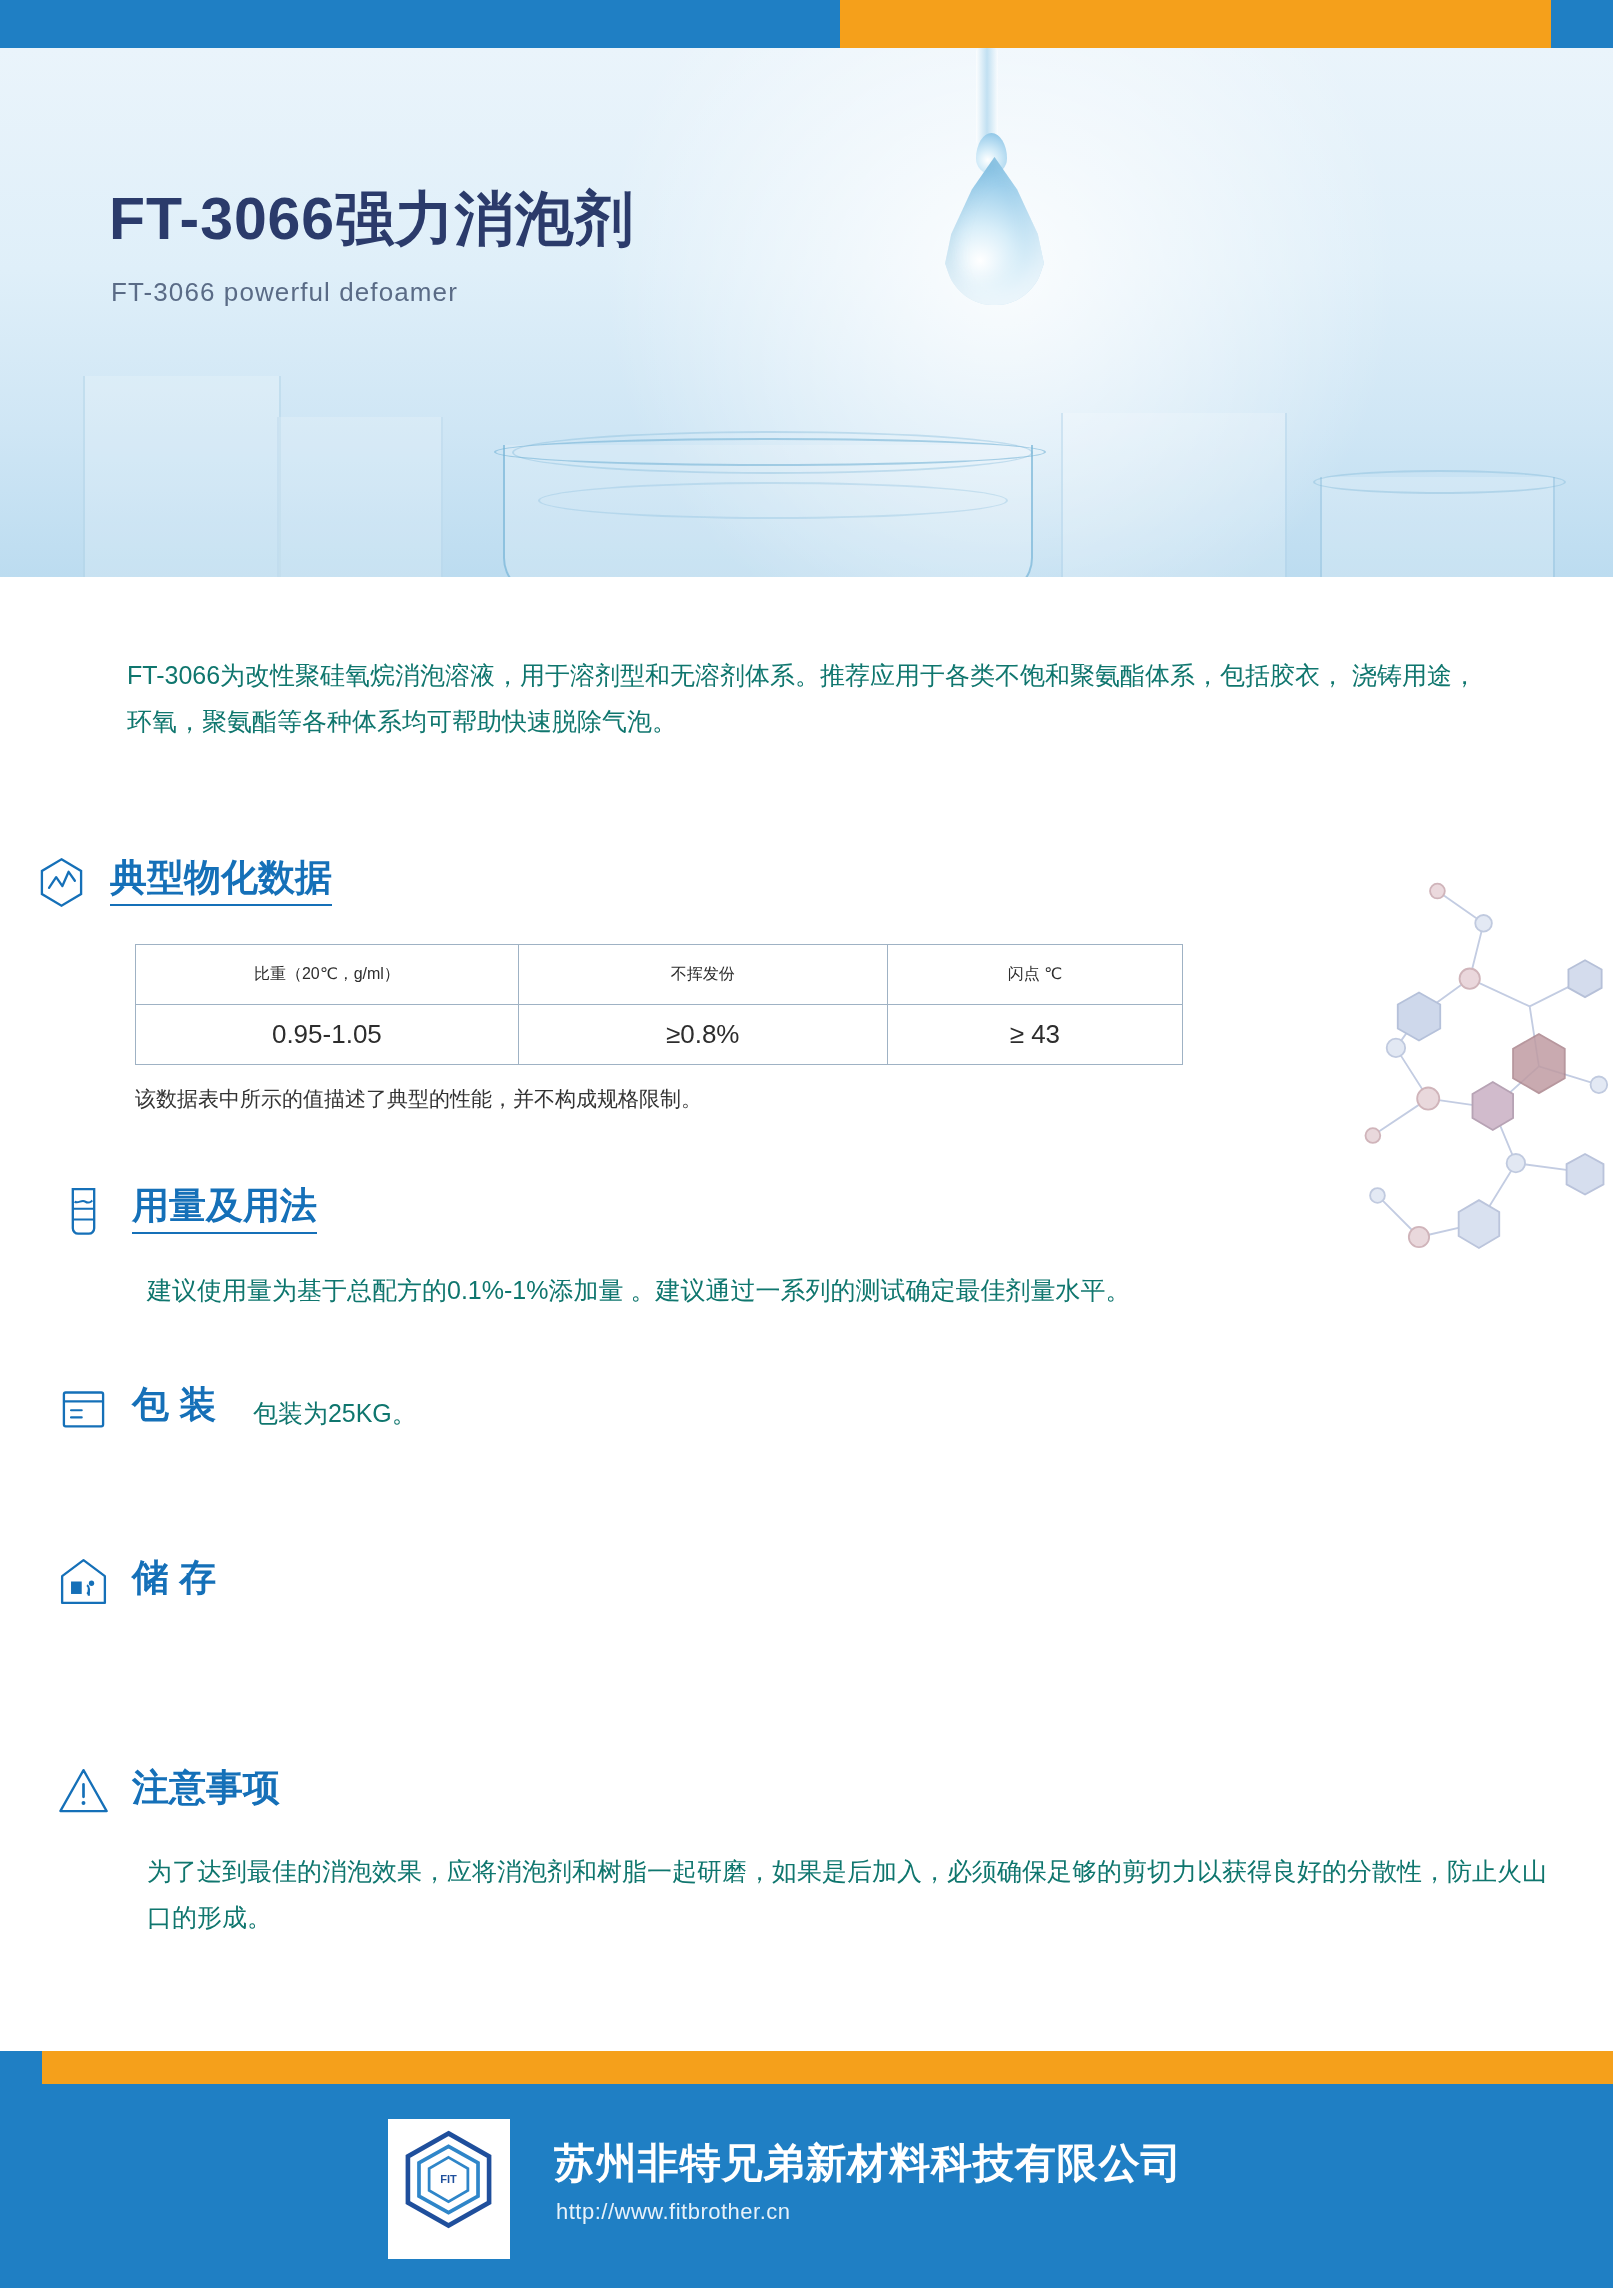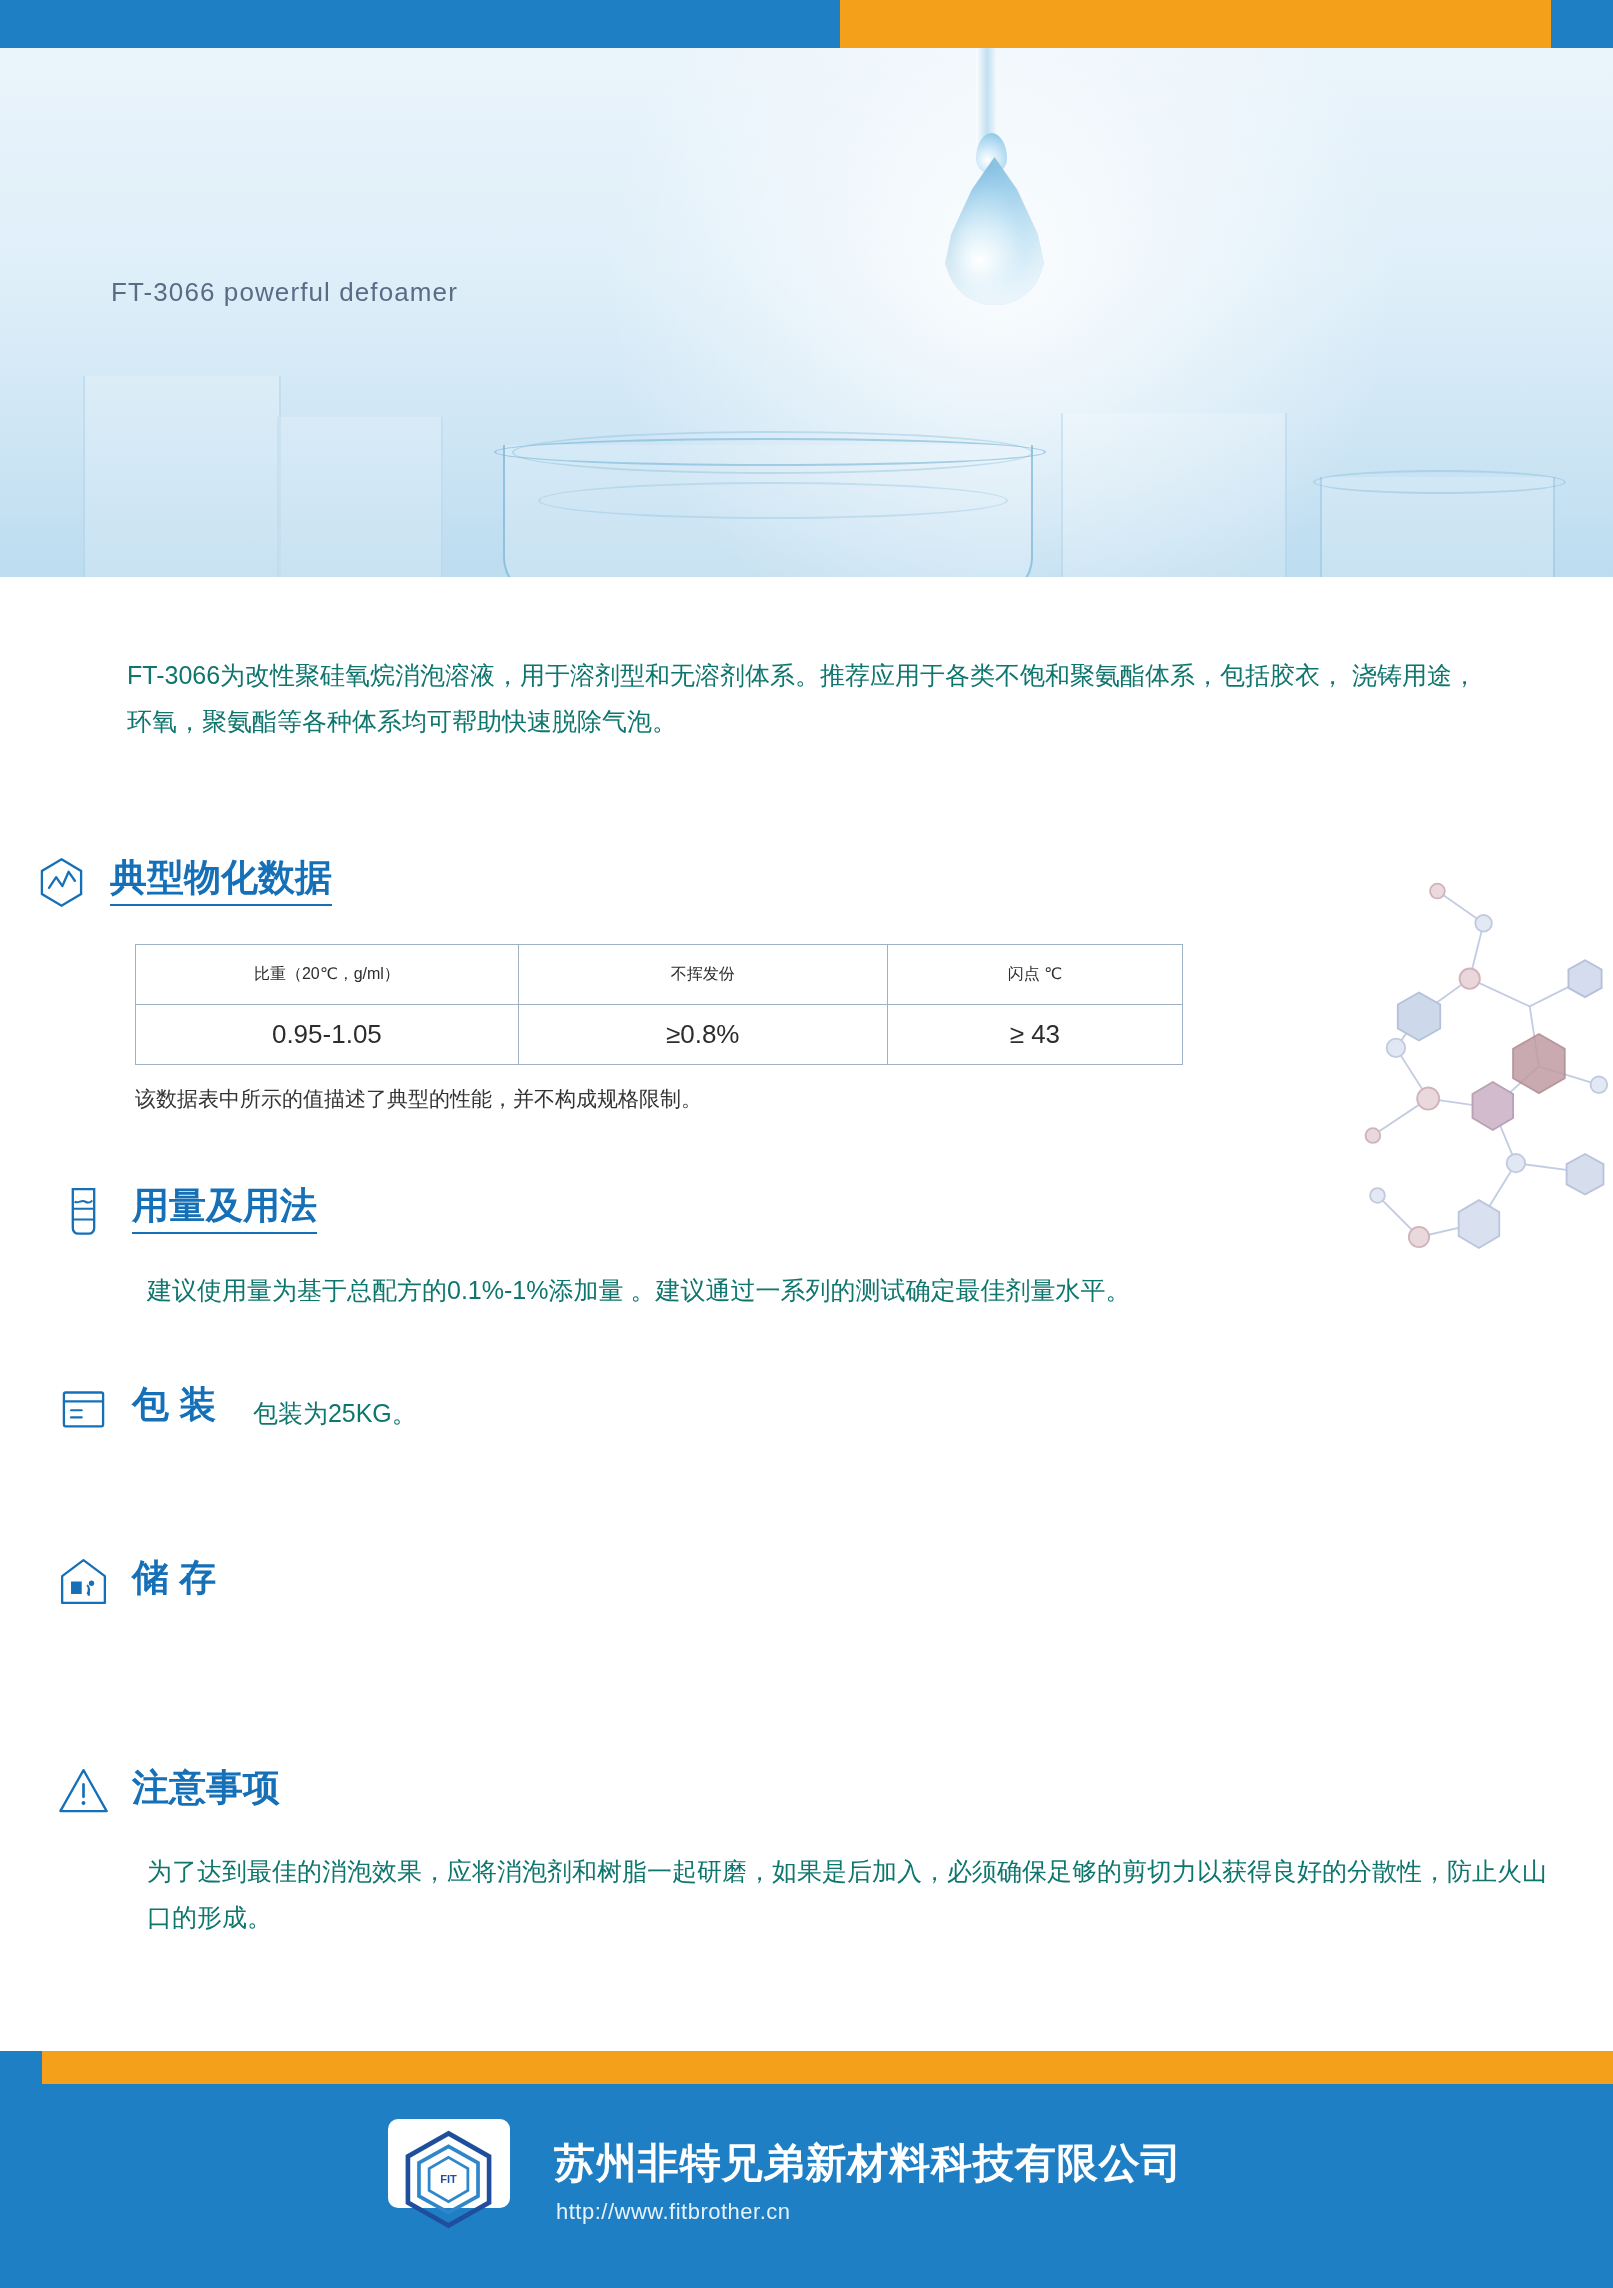--- a/index.html
+++ b/index.html
@@ -68,21 +68,21 @@
   .note{font-size:21px;color:#333;}
 
   
   .molecule{position:absolute;right:0;top:868px;width:305px;height:452px;opacity:.85;}
 
   
   .footer{position:absolute;left:0;bottom:0;width:1613px;height:238px;}
   .foot-bar{position:absolute;left:0;top:0;width:1613px;height:33px;background:#f5a01b;}
   .foot-bar-blue{position:absolute;left:0;top:0;width:42px;height:33px;background:#1f7fc4;}
   .foot-main{position:absolute;left:0;top:33px;width:1613px;height:205px;background:#1f7fc4;}
-  .logo-box{position:absolute;left:388px;top:68px;width:122px;height:89px;background:#fff;border-radius:10px;}
+  .logo-box{position:absolute;left:388px;top:68px;width:122px;height:140px;background:#fff;border-radius:0;}
   .hexlogo{position:absolute;left:7.4px;top:7.4px;width:107px;height:107px;}
   .foot-company{position:absolute;left:554px;top:85px;font-size:41px;font-weight:700;color:#ffffff;letter-spacing:0.9px;}
   .foot-url{position:absolute;left:556px;top:148px;font-size:22px;color:#e8f2fa;letter-spacing:0.5px;}
 </style>
 </head>
 <body>
 
 <div class="header">
   <div class="hdr-topbar"></div>
   <div class="hdr-topbar-orange"></div>
@@ -97,20 +97,21 @@
     <div class="ring r1"></div>
     <div class="ring r2"></div>
     <div class="pipette">
       <div class="tube"></div>
         <div class="tip"></div>
     </div>
     <div class="droplet-small"></div>
     <div class="droplet"></div>
   </div>
 
+  <div class="hdr-title">FT-3066强力消泡剂</div>
   <div class="hdr-subtitle">FT-3066 powerful defoamer</div>
 </div>
 
 <svg class="molecule" viewBox="0 0 330 490">
   <g stroke="#b9c4dd" stroke-width="2" fill="none">
     <path d="M120 160 L175 120 M175 120 L240 150 M240 150 L300 120 M175 120 L190 60 M190 60 L140 25
              M240 150 L250 215 M250 215 L200 260 M200 260 L130 250 M130 250 L95 195 M95 195 L120 160
              M200 260 L225 320 M225 320 L300 330 M225 320 L185 385 M185 385 L120 400 M120 400 L75 355
              M250 215 L315 235 M130 250 L70 290"></path>
   </g>

